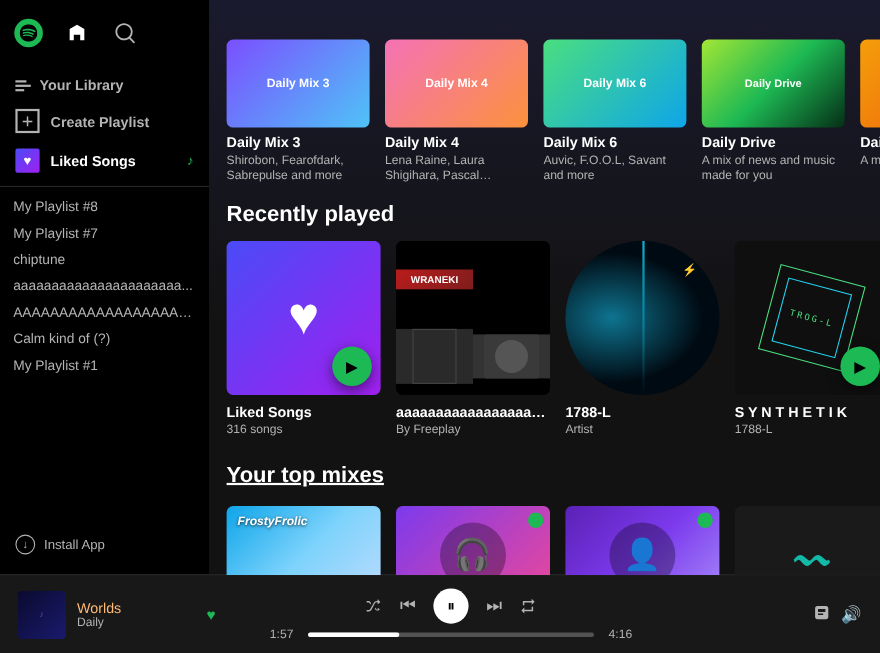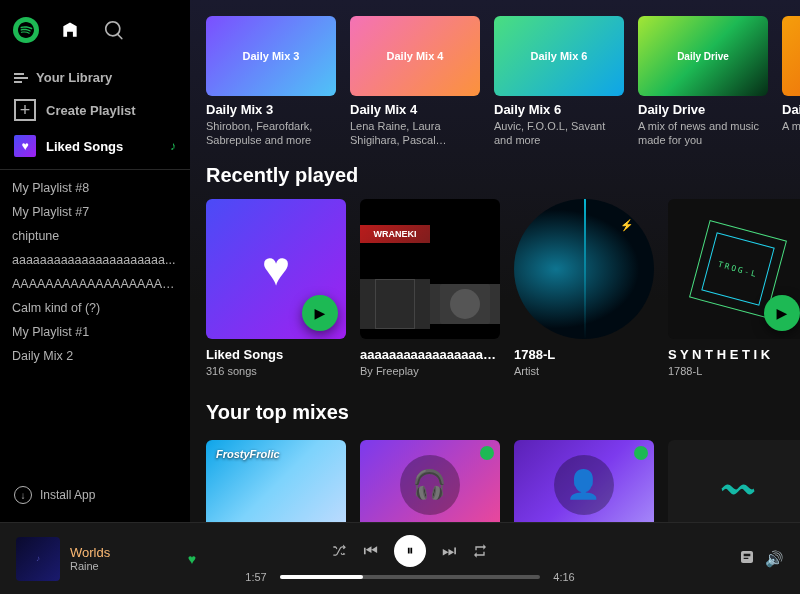--- a/index.html
+++ b/index.html
@@ -143,20 +143,21 @@
     .main-content {
       flex: 1;
       background: #121212;
       overflow-y: auto;
       overflow-x: hidden;
       background: linear-gradient(180deg, #1a1a2e 0%, #121212 300px);
     }
 
     .content-scroll {
       padding: 0 0 16px 0;
+      margin-top: 20px;
     }
 
     
     .daily-mix-row {
       display: flex;
       gap: 0;
       padding: 16px 16px 8px 16px;
       overflow: hidden;
     }
 
@@ -580,21 +581,20 @@
     <div class="sidebar-divider"></div>
 
     <div class="playlist-list">
       <div class="playlist-item">My Playlist #8</div>
       <div class="playlist-item">My Playlist #7</div>
       <div class="playlist-item">chiptune</div>
       <div class="playlist-item">aaaaaaaaaaaaaaaaaaaaaa...</div>
       <div class="playlist-item">AAAAAAAAAAAAAAAAAAA...</div>
       <div class="playlist-item">Calm kind of (?)</div>
       <div class="playlist-item">My Playlist #1</div>
-      <div class="playlist-item">Daily Mix 2</div>
     </div>
 
     <div class="sidebar-bottom">
       <div class="install-circle">↓</div>
       <span>Install App</span>
     </div>
   </div>
 
   <div class="main-content">
     <div class="content-scroll">
@@ -695,21 +695,21 @@
           <div class="card-thumb tem-thumb" style="background:#1a1a1a;border-radius:50%;">
             <div style="width:100%;height:100%;background:radial-gradient(circle at 60% 40%, #2d1b00, #0a0a0a);display:flex;align-items:center;justify-content:center;border-radius:50%;overflow:hidden;">
               
             </div>
           </div>
           <div class="card-title">Teminite</div>
           <div class="card-subtitle">Artist</div>
         </div>
       </div>
 
-      <div class="section-header" style="margin-top:16px;">Your top mixes</div>
+      <div class="section-header" style="margin-top:16px;text-decoration:underline;">Your top mixes</div>
 
       <div class="top-mixes-row">
 
         <div class="mix-big-card frosty-card">
           <div class="card-overlay-text" style="font-style:italic;font-size:11px;">FrostyFrolic</div>
         </div>
 
         <div class="mix-big-card pink-card" style="display:flex;align-items:center;justify-content:center;">
           <div class="spotify-small-logo"></div>
           <div style="width:60px;height:60px;border-radius:50%;background:rgba(0,0,0,0.3);display:flex;align-items:center;justify-content:center;">
@@ -737,21 +737,21 @@
   </div>
 </div>
 
 <div class="bottom-player">
   <div class="player-track-info">
     <div class="track-album-art">
       <div style="width:100%;height:100%;background:linear-gradient(135deg,#0a0a2e,#1a1a6e);display:flex;align-items:center;justify-content:center;font-size:8px;color:#4a4aaa;">♪</div>
     </div>
     <div class="track-text">
       <div class="track-name">Worlds</div>
-      <div class="track-artist">Raine</div>
+      <div class="track-artist">Daily</div>
     </div>
     <span class="liked-heart-small">♥</span>
   </div>
 
   <div class="player-controls">
     <div class="control-buttons">
       <button class="ctrl-btn" title="Shuffle">
         <svg width="16" height="16" viewBox="0 0 24 24" fill="currentColor">
           <path d="M17.7 3.3l3 3-3 3-1.4-1.4 1.1-1.1H16c-1.3 0-2.4.7-3 1.8L8.5 17c-.7 1.4-2.1 2.3-3.7 2.3H2v-2h2.8c.9 0 1.7-.5 2.1-1.3L11.4 8c.9-1.8 2.8-3 4.7-3h1.4l-1.1-1.1 1.3-1.6zM5 7H2V5h2.8c.9 0 1.7.5 2.1 1.3L8 8l-1 1.8-.4-.8c-.4-.7-1.1-2-1.6-2zm14.3 10l-1.1 1.1H16c-.9 0-1.7-.5-2.1-1.3L13 16l1-1.8.4.8c.5.8 1.2 2 1.7 2h1.4l-1.1-1.1 1.4-1.4 3 3-1.1-1.5z"></path>
         </svg>

